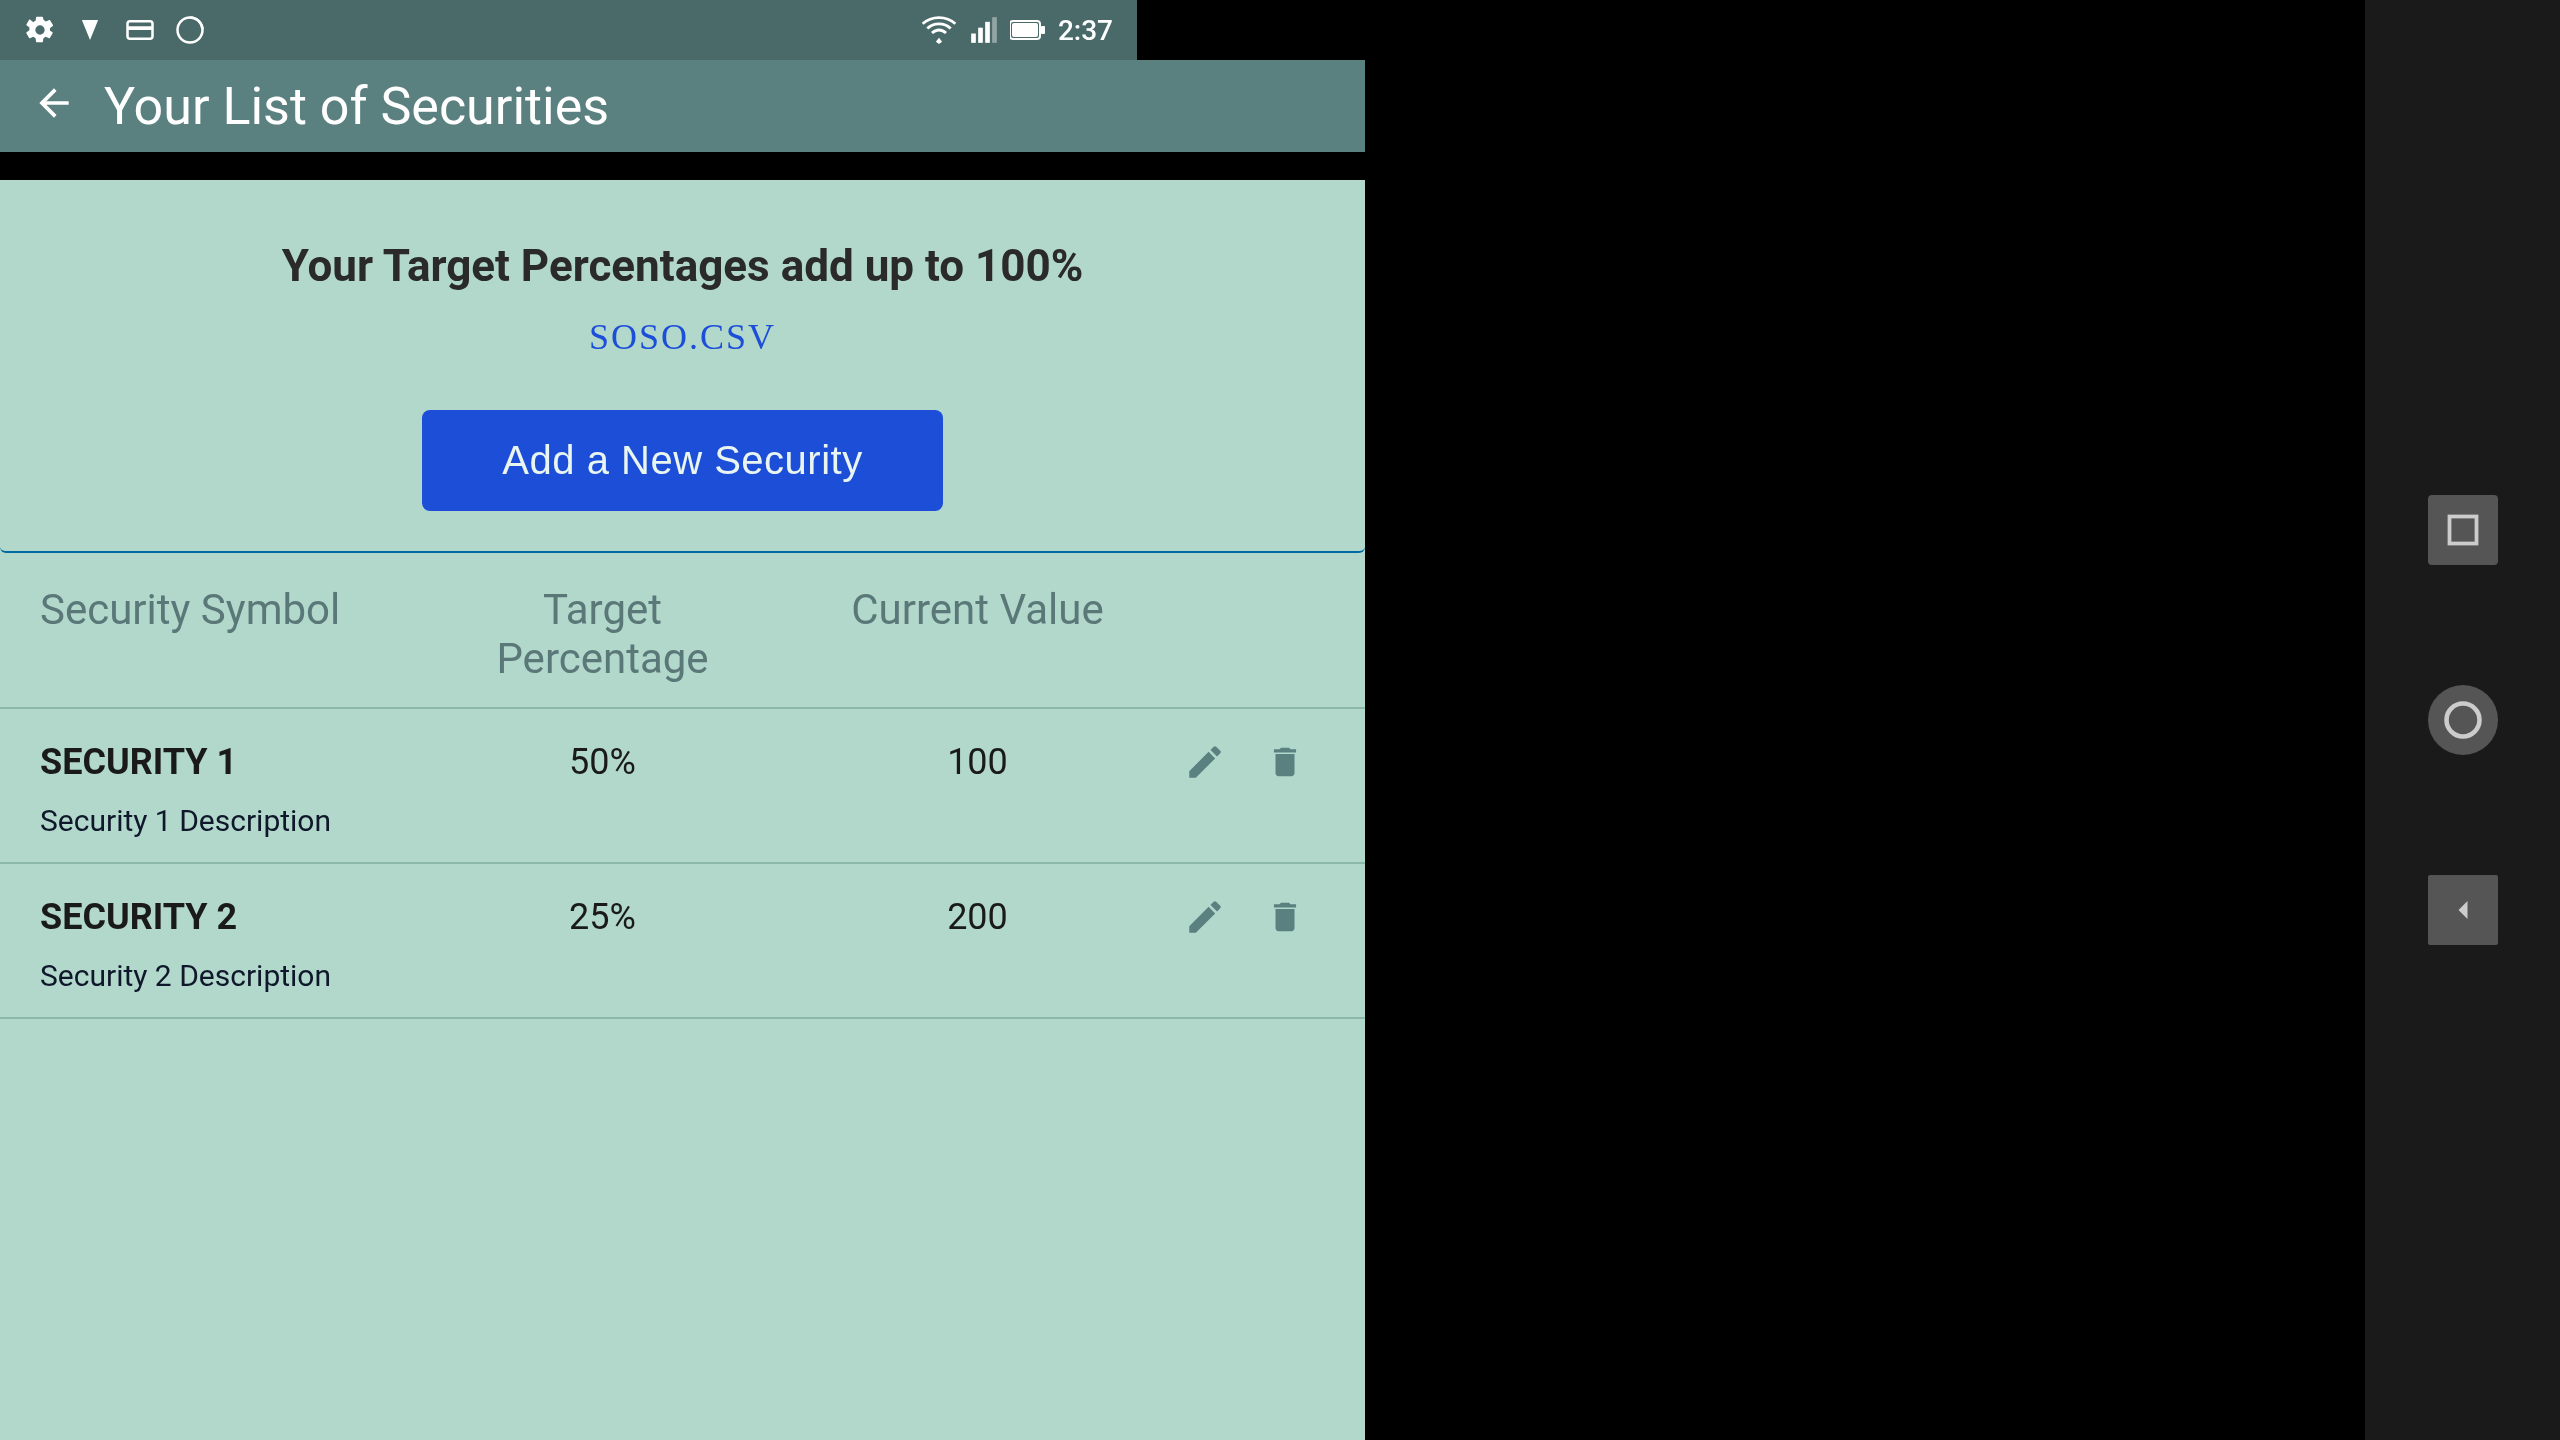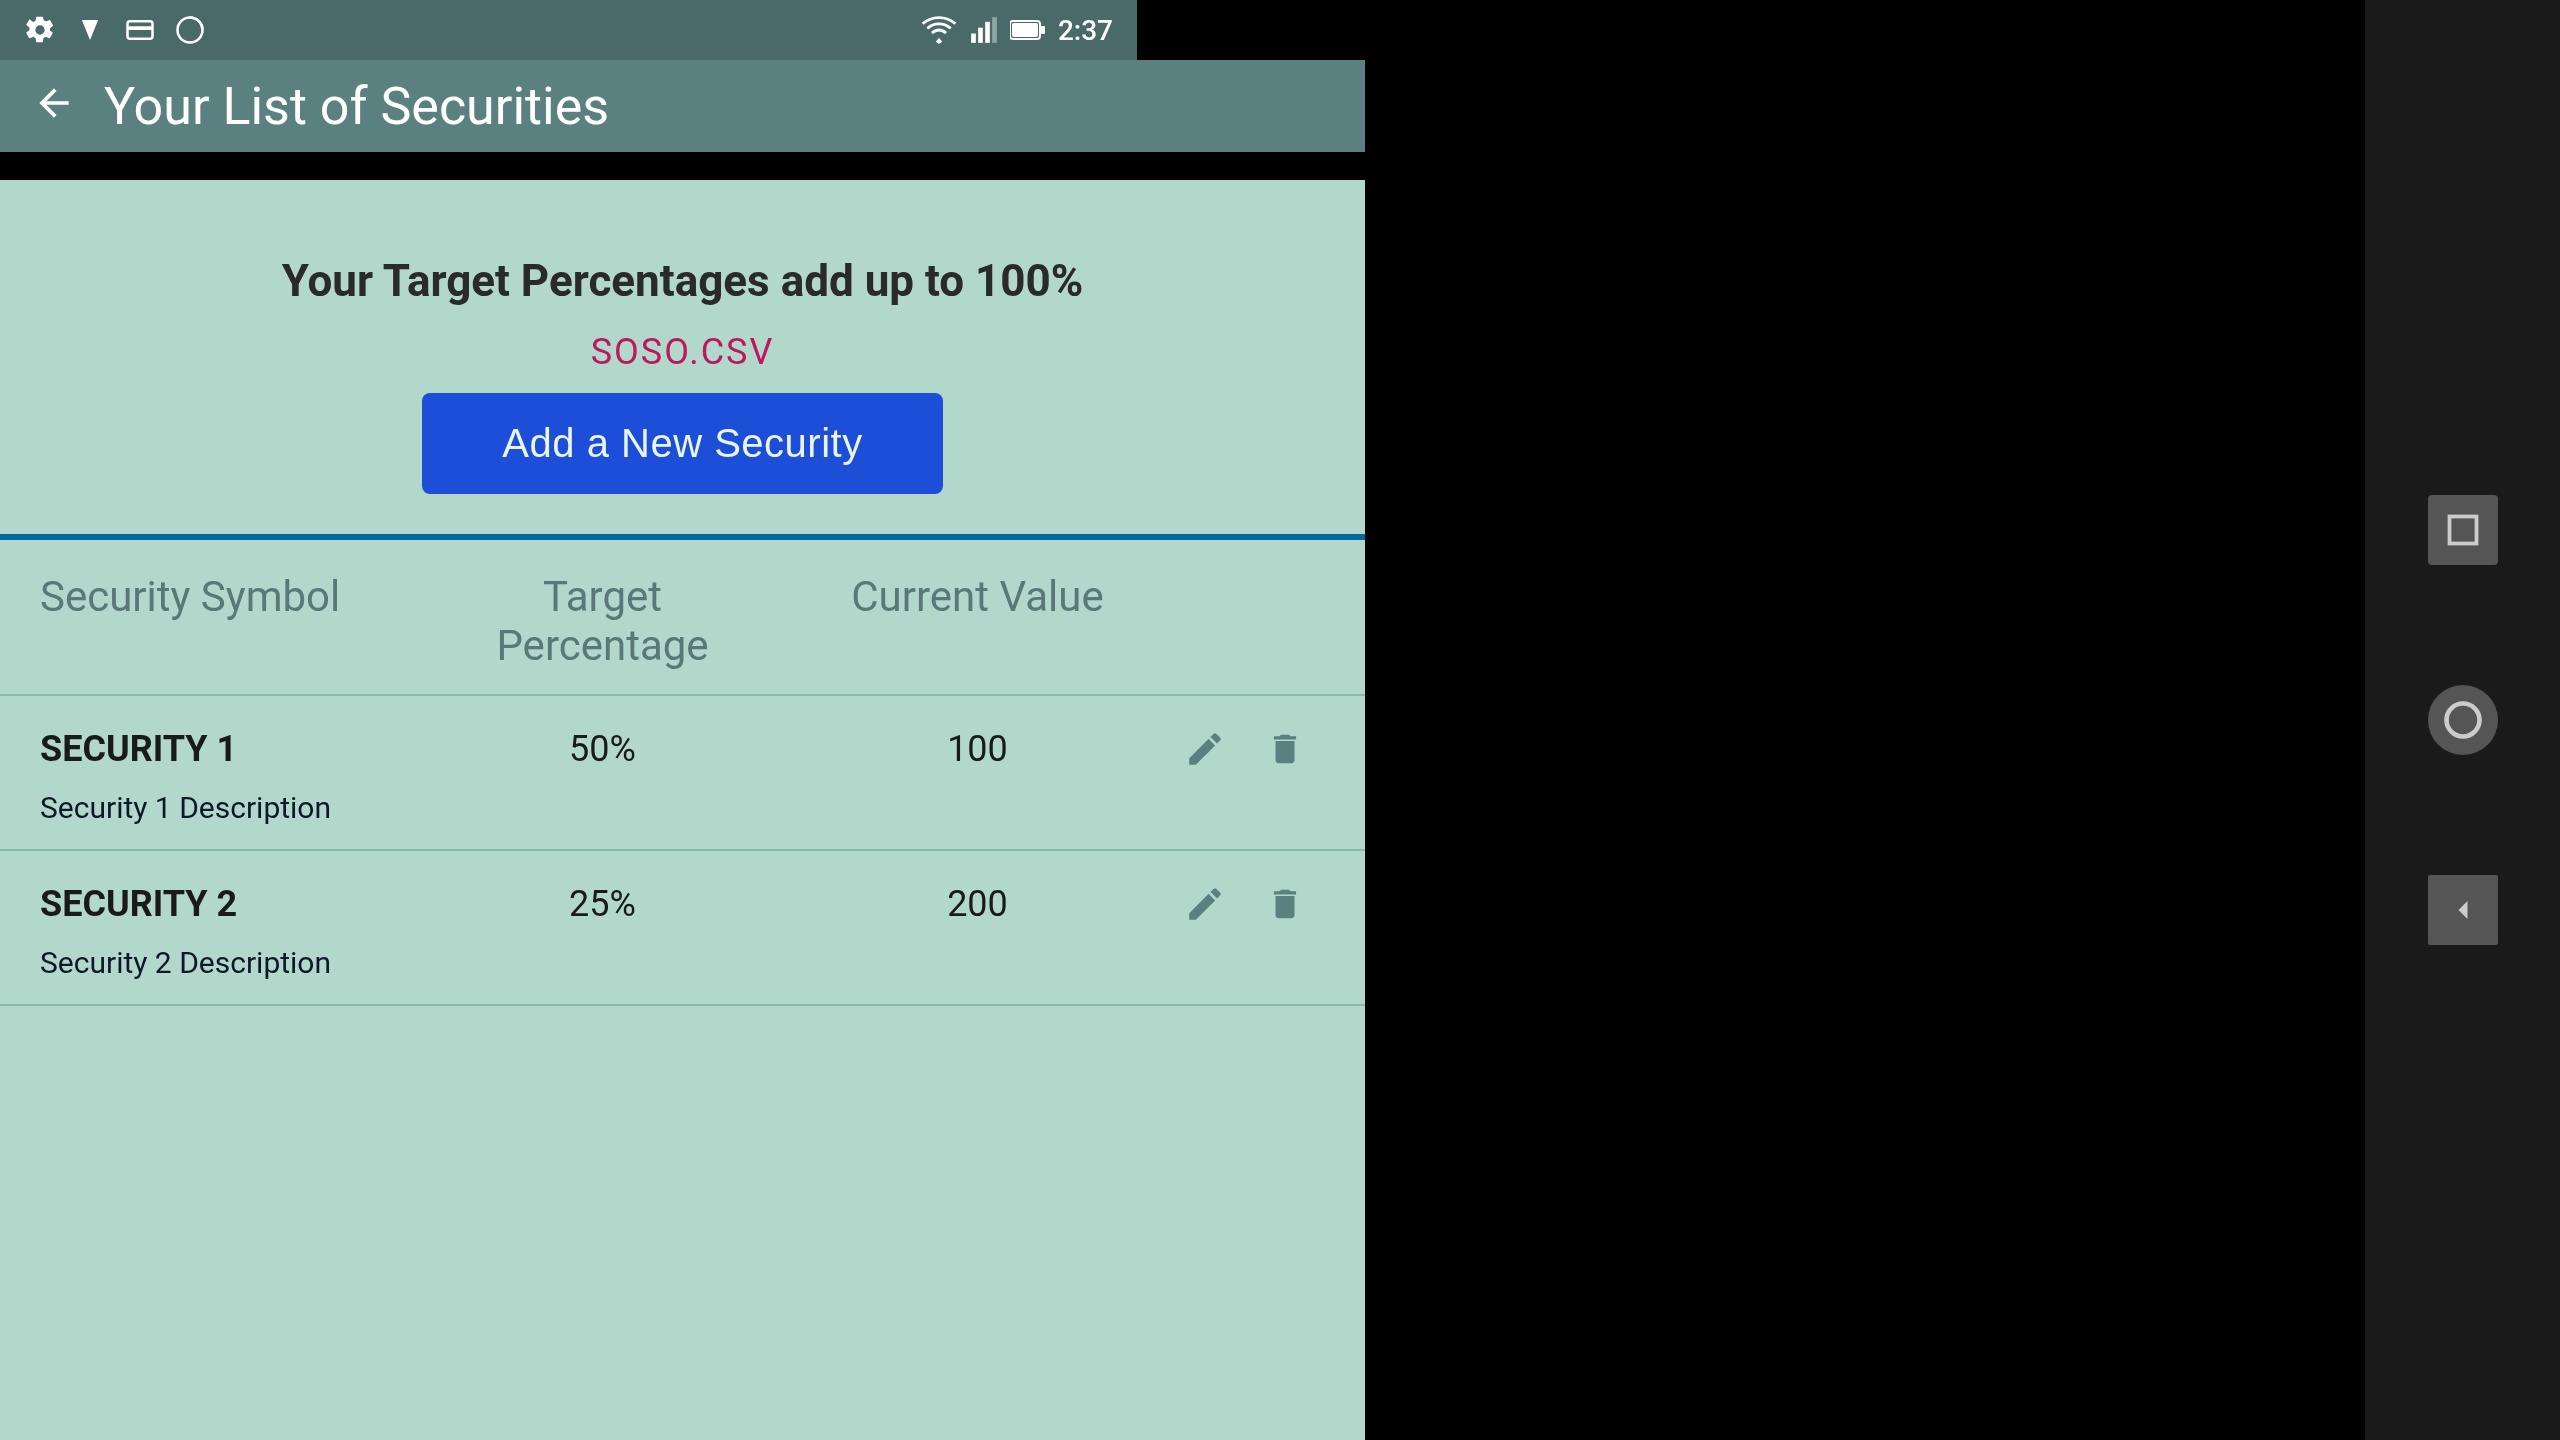--- a/index.html
+++ b/index.html
@@ -88,37 +88,39 @@
       top: 180px;
       left: 0;
       width: 1365px;
       bottom: 0;
       background: #b2d8cc;
       overflow-y: auto;
     }
 
     
     #target-section {
-      padding: 75px 40px 40px;
+      padding: 60px 40px 40px;
       text-align: center;
-      border-bottom: 6px solid #0369a1;
+      border-bottom: 2px solid #0369a1;
+      border-radius: 6px;
     }
 
     #target-message {
       font-size: 44px;
       font-weight: 700;
       color: #2a2a2a;
       margin-bottom: 24px;
     }
 
     #csv-filename {
       font-size: 36px;
-      color: #be185d;
+      color: #1d4ed8;
       letter-spacing: 2px;
-      margin-bottom: 20px;
+      margin-bottom: 52px;
+      font-family: Liberation Serif, serif;
     }
 
     #add-security-btn {
       background: #1d4ed8;
       color: #e8f5f0;
       border: none;
       border-radius: 8px;
       padding: 28px 80px;
       font-size: 40px;
       font-weight: 500;

